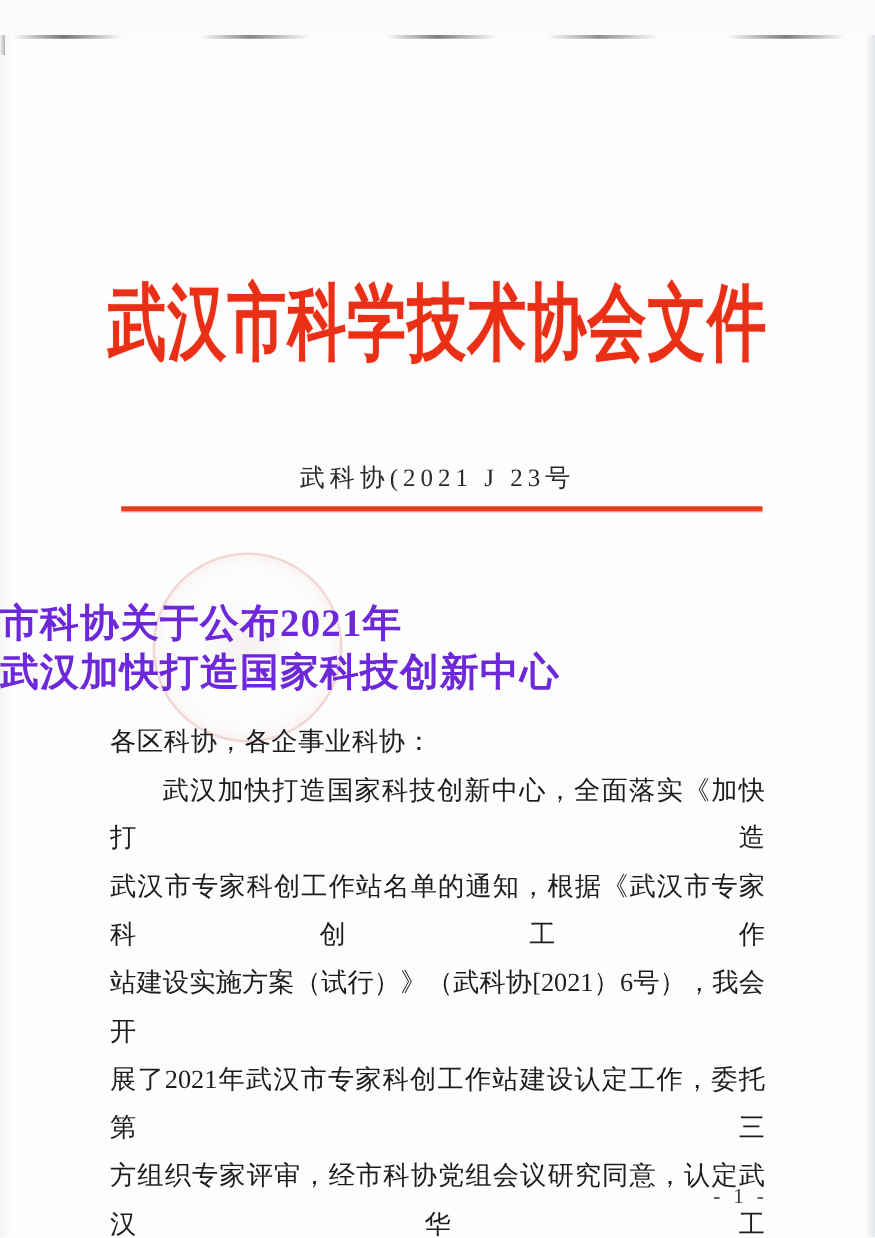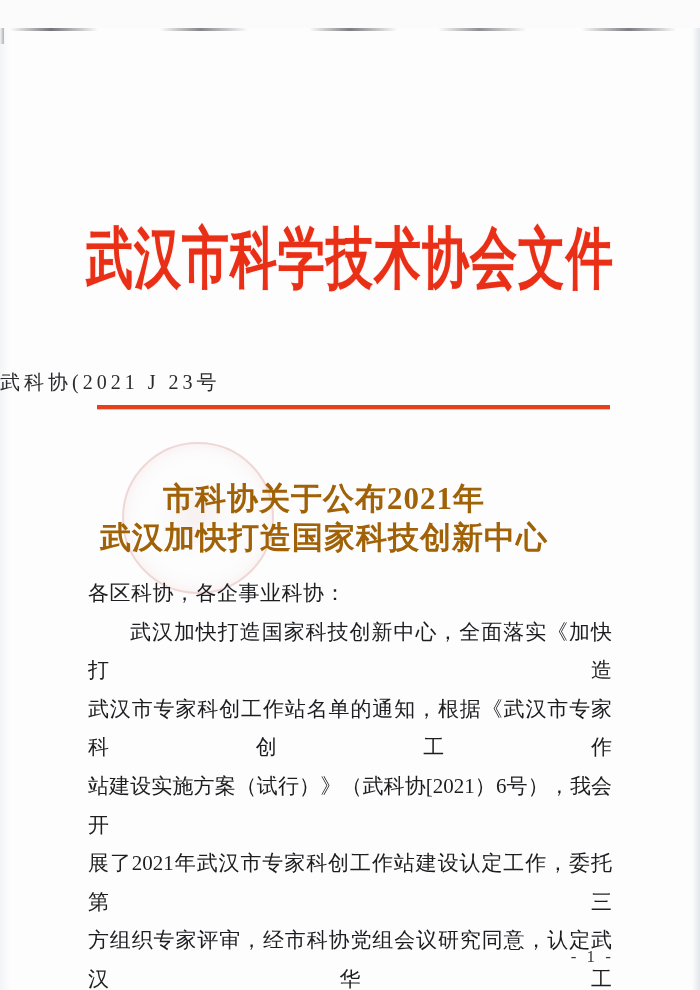--- a/index.html
+++ b/index.html
@@ -43,21 +43,21 @@
     font-size:47px;font-weight:bold;
     letter-spacing:1px;
     color:#e92f16;
     transform:scaleY(1.42);transform-origin:top center;
     text-shadow:0 0 1px rgba(233,47,22,.4);
     white-space:nowrap;
   }
 
   .doc-number{
     position:absolute;top:341px;left:0;width:700px;
-    text-align:left;
+    text-align:center;
     font-size:20px;letter-spacing:4px;color:#2a2a2e;
   }
 
   .red-rule{
     position:absolute;top:377px;left:97px;width:513px;height:4px;
     background:#e6401e;
     box-shadow:0 1px 0 rgba(230,64,30,.35);
   }
 
   .stamp{
@@ -68,23 +68,23 @@
     filter:blur(.6px);
   }
   .stamp-inner{
     position:absolute;top:30px;left:30px;width:84px;height:84px;
     border-radius:50%;
     background:radial-gradient(circle,rgba(190,130,120,.10) 0%,transparent 70%);
   }
 
   .doc-title{
     position:absolute;top:451px;left:0;width:648px;
-    text-align:center;
+    text-align:left;
     font-size:31px;font-weight:bold;line-height:39px;
-    color:#a16207;
+    color:#6d28d9;
     letter-spacing:1px;
   }
 
   .body-block{
     position:absolute;top:546px;left:88px;width:524px;
     font-size:21px;line-height:38.6px;color:#1d1d20;
   }
   .salutation{text-align:left;letter-spacing:.5px;}
   .bline{text-align:justify;text-align-last:justify;}
   .bline.first{text-indent:2em;}

